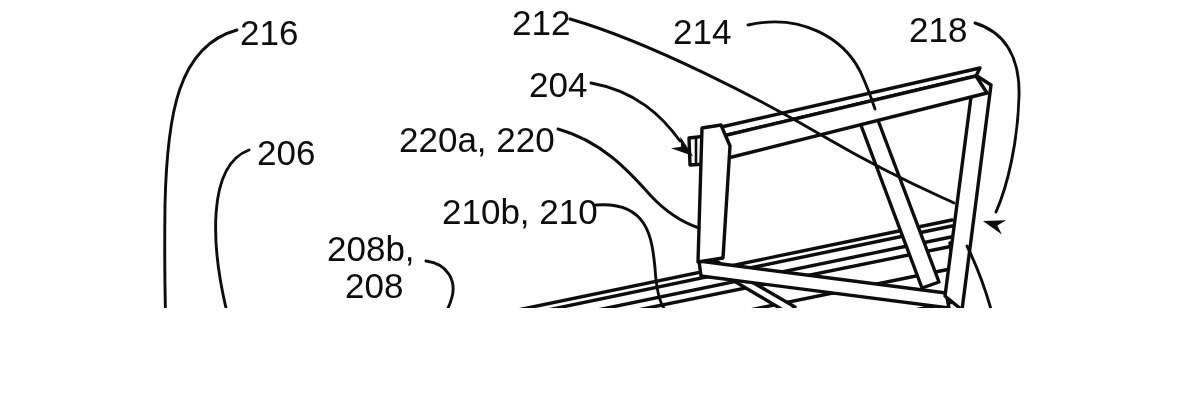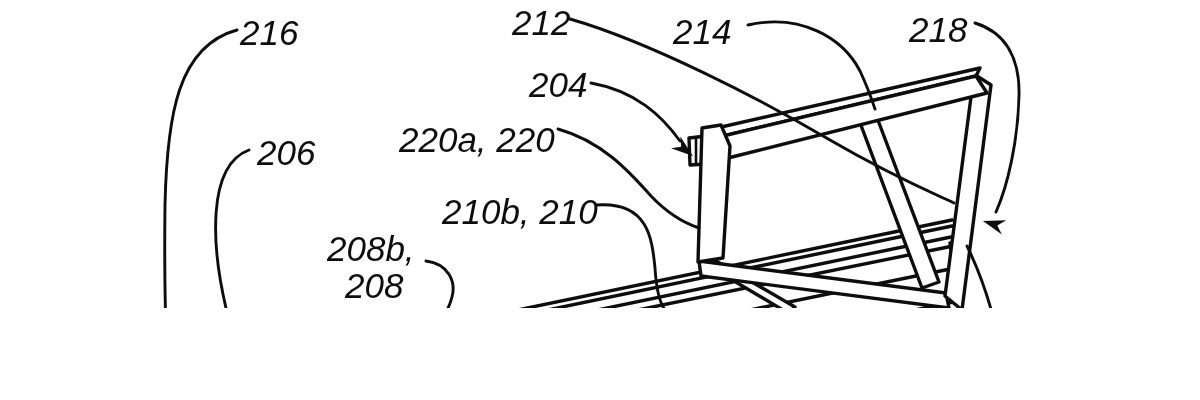--- a/index.html
+++ b/index.html
@@ -1,16 +1,16 @@
 <!DOCTYPE html>
 <html><head>
 <meta charset="utf-8">
 <style>
   html,body{margin:0;padding:0;background:#ffffff;}
-  #stage{width:1200px;height:308px;background:#ffffff;overflow:hidden;font-style:italic;}
+  #stage{width:1200px;height:308px;background:#ffffff;overflow:hidden;}
   svg{display:block;}
   text{font-family:"Liberation Sans","DejaVu Sans",sans-serif;font-weight:400;}
 </style>
 </head>
 <body>
 
 <div id="stage">
   <svg id="fig" width="1200" height="400" viewBox="0 0 1200 400" xmlns="http://www.w3.org/2000/svg">
     <g id="g-rail">
         <path d="M199,375 L199,400" fill="none" stroke="#0d0d0d" stroke-width="3.4" stroke-linecap="round"></path>

